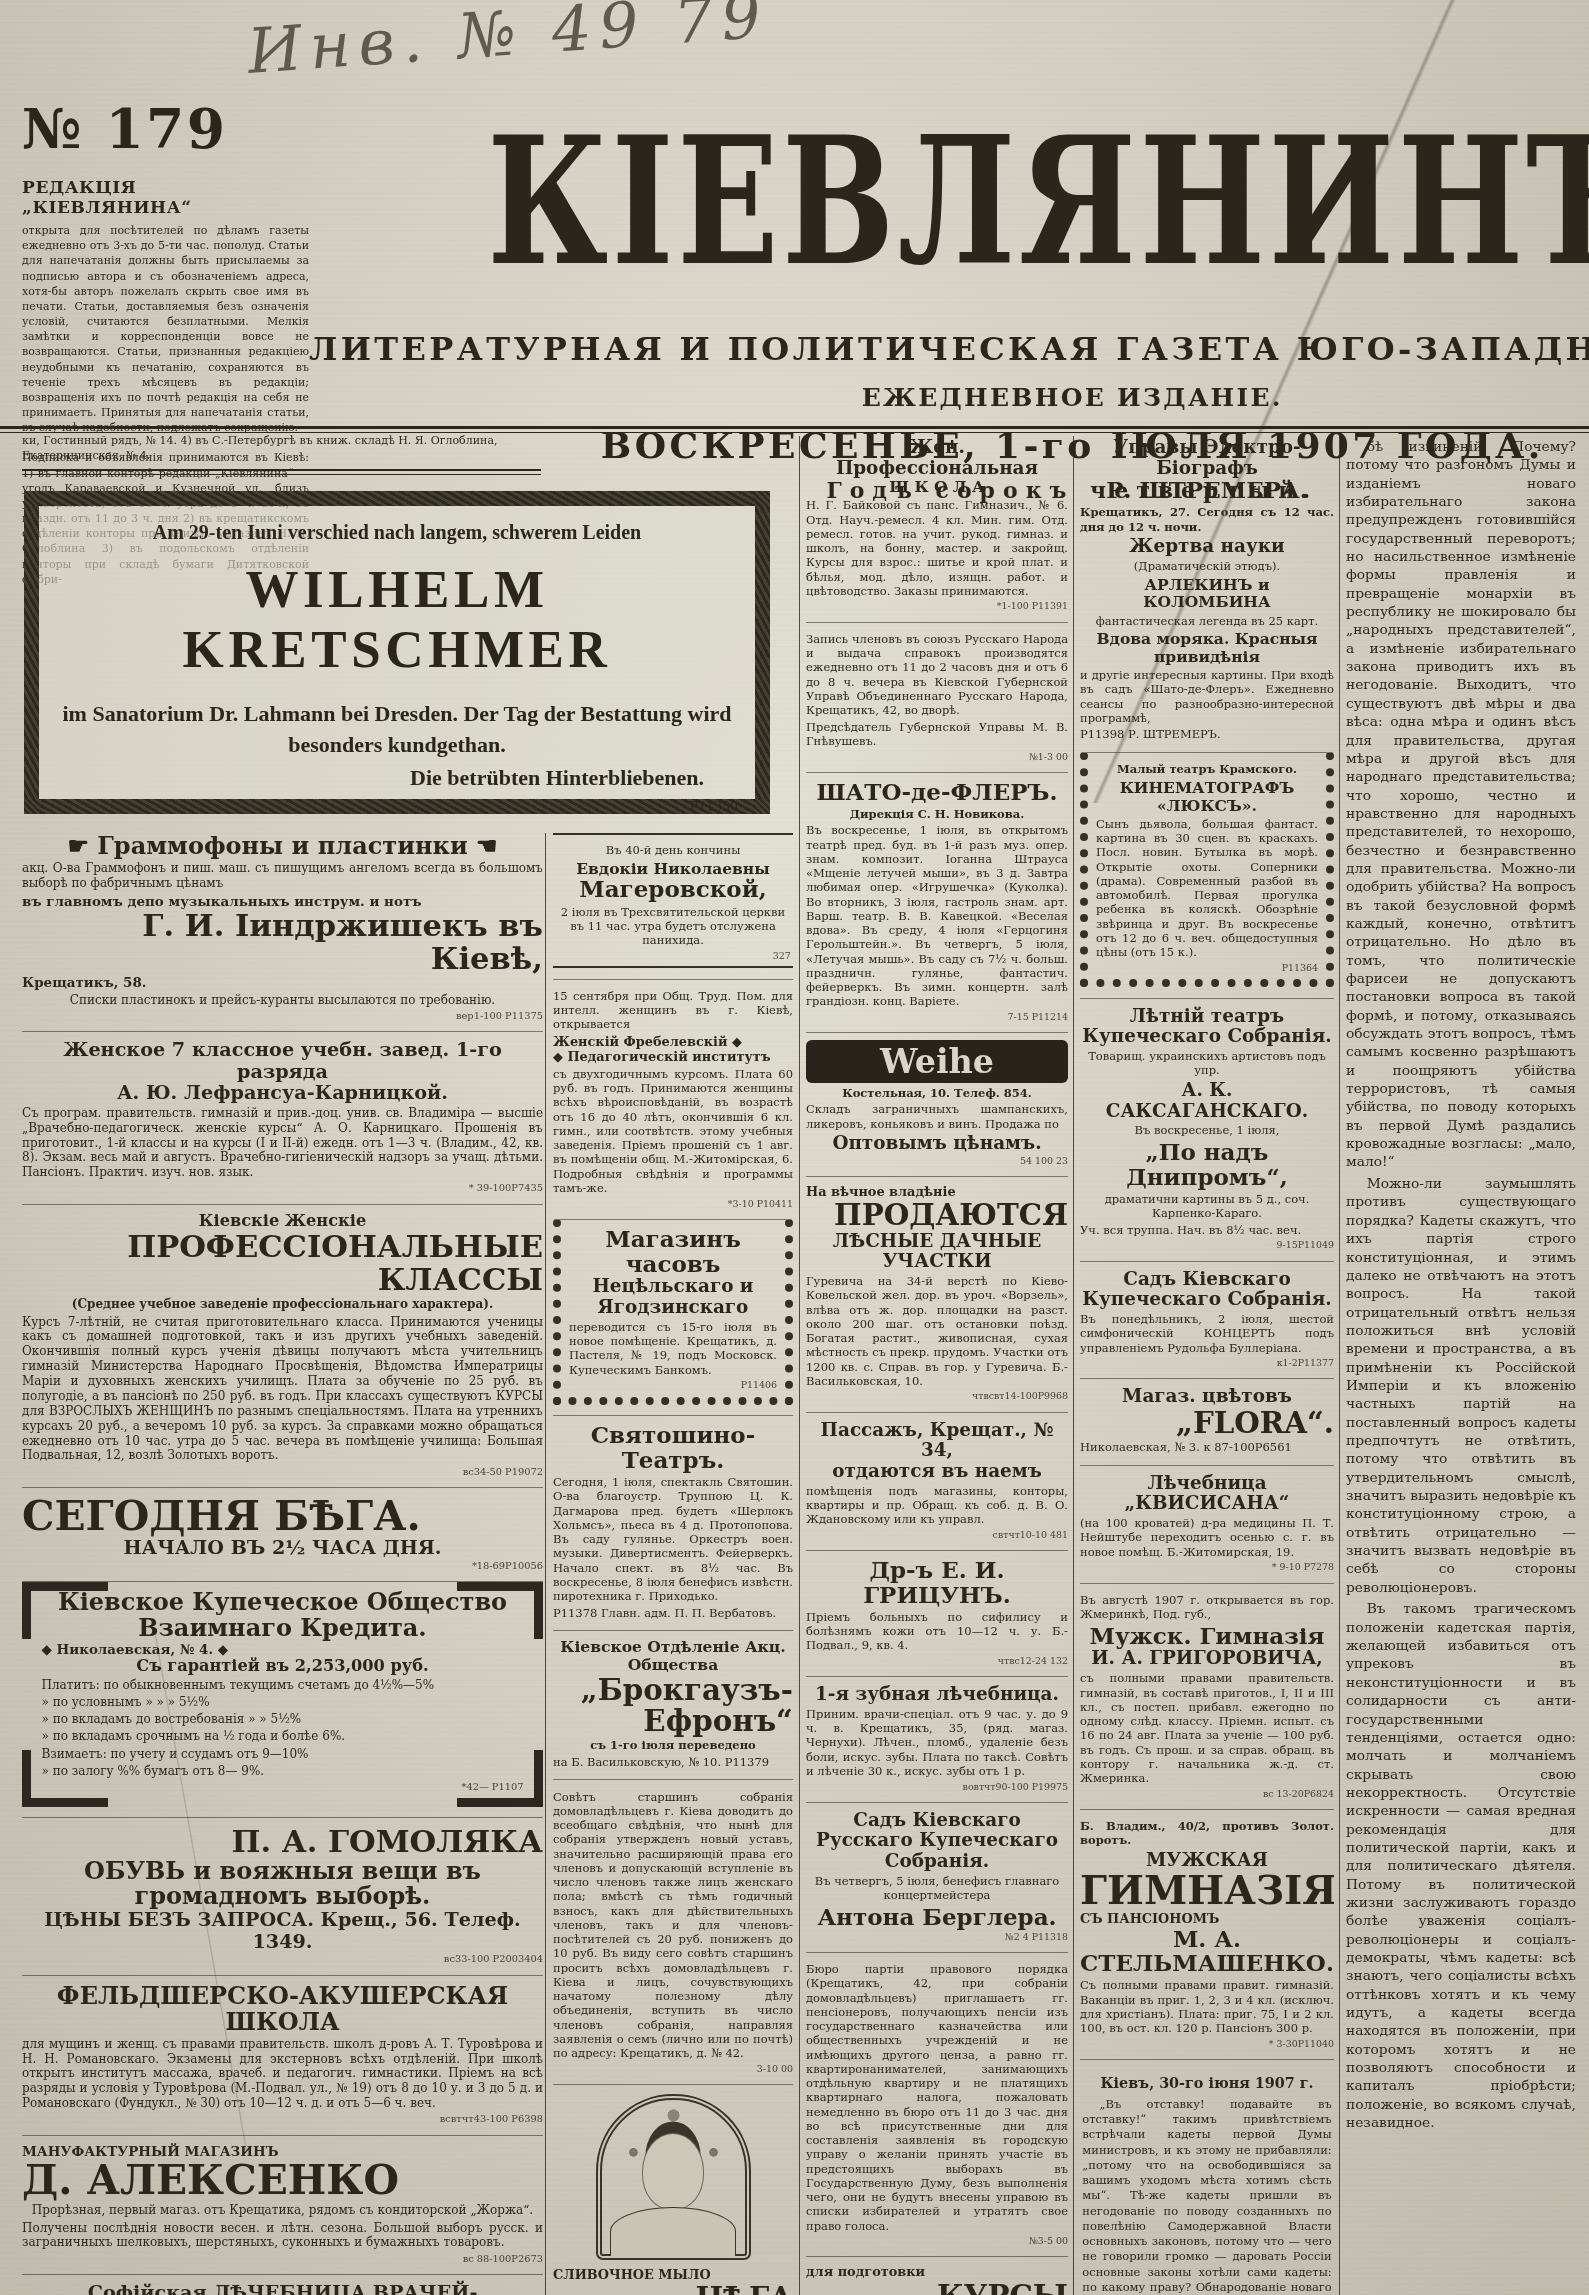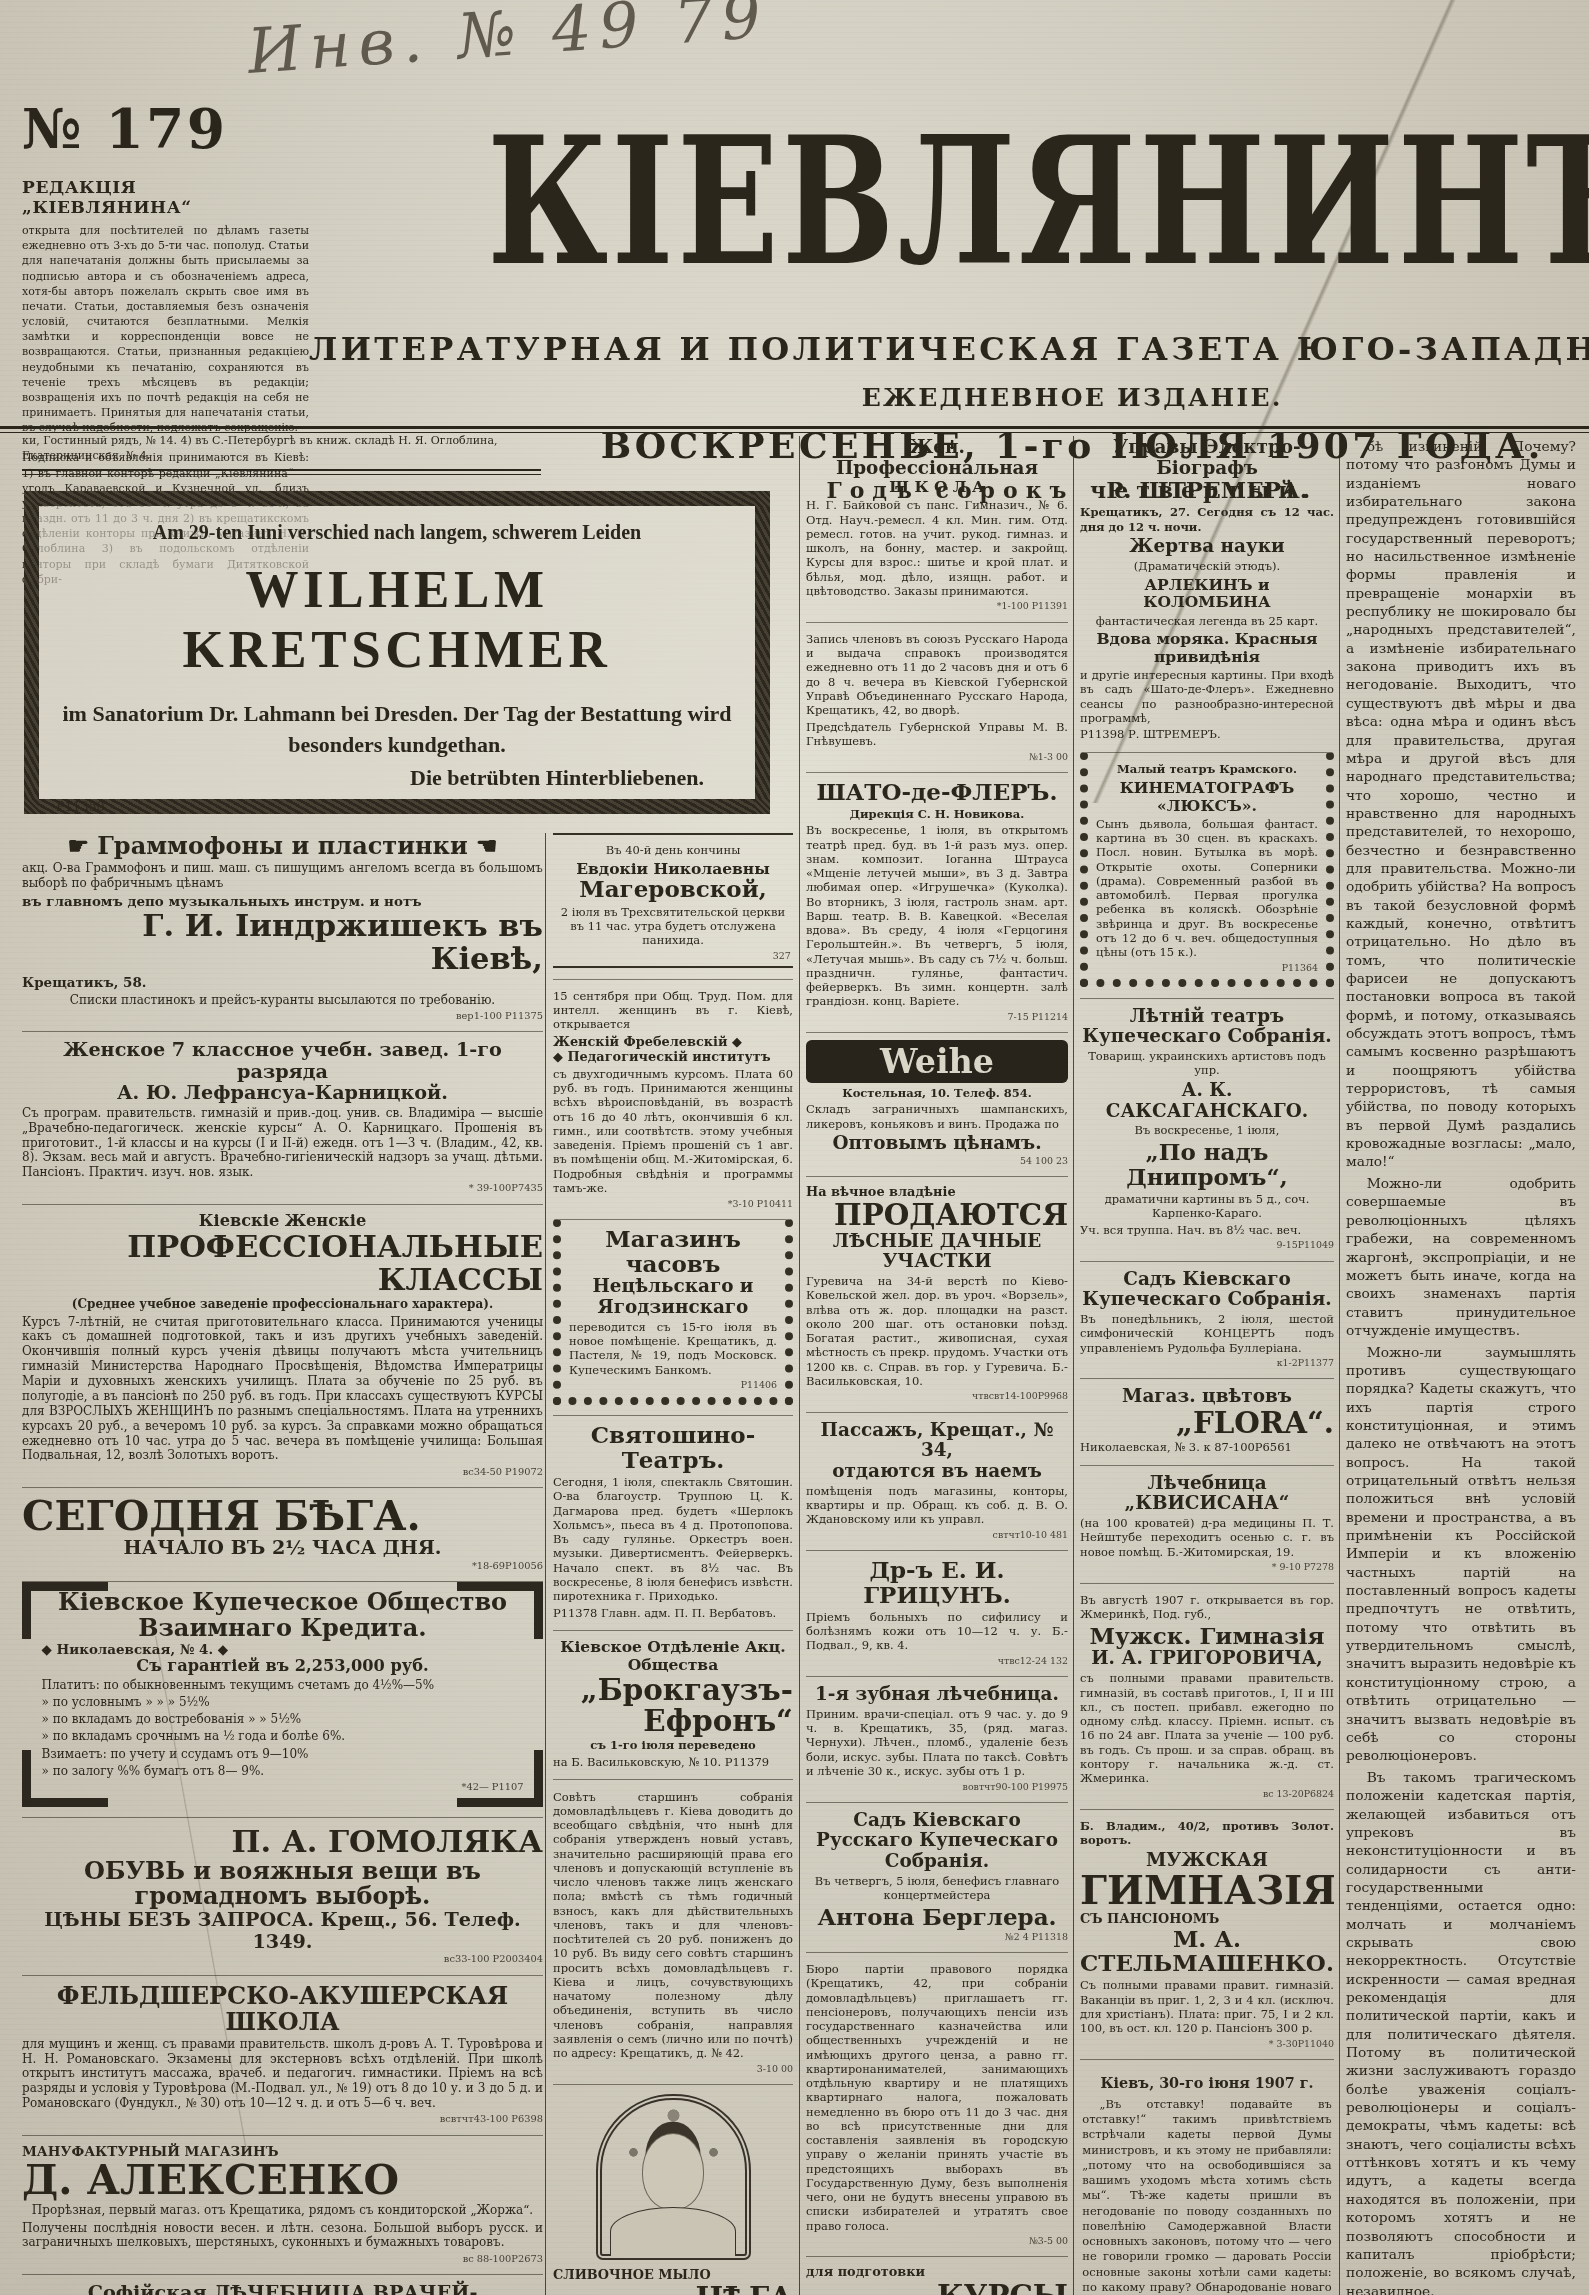--- a/index.html
+++ b/index.html
@@ -51,21 +51,21 @@
   .colA-top .minirule{margin-top:5.7px;height:5.2px;border-top:2.9px solid var(--ink);border-bottom:1.1px solid var(--ink);}
 
   .kretschmer{position:absolute;left:24px;top:491px;width:746px;height:323px;
     border:15px solid transparent;
     border-image:repeating-linear-gradient(45deg,#464032 0 4px,#2c2820 4px 8px) 26;
     background:rgba(222,218,206,.6);padding:15px 17px 5.7px;text-align:center;}
   .k1{font-family:"Liberation Serif",serif;font-size:20px;font-weight:bold;}
   .k2{font-family:"Liberation Serif",serif;font-size:53px;font-weight:bold;letter-spacing:4.6px;margin-top:15px;}
   .k3{font-family:"Liberation Serif",serif;font-size:22px;font-weight:bold;margin-top:20px;line-height:1.4;}
   .k4{font-family:"Liberation Serif",serif;font-size:22px;font-weight:bold;text-align:right;margin-top:4.6px;padding-right:34px;}
-  .k5{font-size:12.6px;text-align:left;margin-top:8px;opacity:.8;}
+  .k5{font-size:12.6px;text-align:right;margin-top:8px;opacity:.8;}
 
   .col{position:absolute;overflow:hidden;}
   #colA{left:22px;top:833px;width:521px;height:1462px;font-size:12px;}
   #col3{left:553px;top:833px;width:240px;height:1462px;font-size:11.5px;}
   #col4{left:806px;top:437px;width:262px;height:1858px;font-size:11.5px;}
   #col5{left:1080px;top:437px;width:254px;height:1858px;font-size:11.5px;}
   #col6{left:1346px;top:437px;width:230px;height:1858px;font-size:13.8px;}
 
   
   .ad{margin:0 0 10.3px;}
@@ -387,20 +387,19 @@
         <div class="s-ref">* 3-30Р11040</div>
       </article>
       <article class="ad f-rules">
         <div class="s-edh">Кіевъ, 30-го іюня 1907 г.</div>
         <div class="s-ed">„Въ отставку! подавайте въ отставку!“ такимъ привѣтствіемъ встрѣчали кадеты первой Думы министровъ, и къ этому не прибавляли: „потому что на освободившіяся за вашимъ уходомъ мѣста хотимъ сѣсть мы“. Тѣ-же кадеты пришли въ негодованіе по поводу созданныхъ по повелѣнію Самодержавной Власти основныхъ законовъ, потому что — чего не говорили громко — даровать Россіи основные законы хотѣли сами кадеты: по какому праву? Обнародованіе новаго избирательнаго закона, по толкованію тѣхъ-же кадетовъ, есть государственный переворотъ, coup d'état. Правительство не имѣло права издать новый избирательный законъ; правительство погрѣшило противъ основныхъ законовъ (отрицаемыхъ кадетами), и не находитъ се-</div>
       </article>
     </div>
   <div class="col" id="col6">
       <article class="ad">
         <div class="s-ed">бѣ извиненій. Почему? потому что разгономъ Думы и изданіемъ новаго избирательнаго закона предупрежденъ готовившійся государственный переворотъ; но насильственное измѣненіе формы правленія и превращеніе монархіи въ республику не шокировало бы „народныхъ представителей“, а измѣненіе избирательнаго закона приводитъ ихъ въ негодованіе. Выходитъ, что существуютъ двѣ мѣры и два вѣса: одна мѣра и одинъ вѣсъ для правительства, другая мѣра и другой вѣсъ для народнаго представительства; что хорошо, честно и нравственно для народныхъ представителей, то нехорошо, безчестно и безнравственно для правительства. Можно-ли одобрить убійства? На вопросъ въ такой безусловной формѣ каждый, конечно, отвѣтитъ отрицательно. Но дѣло въ томъ, что политическіе фарисеи не допускаютъ постановки вопроса въ такой формѣ, и потому, отказываясь обсуждать этотъ вопросъ, тѣмъ самымъ косвенно разрѣшаютъ и поощряютъ убійства террористовъ, тѣ самыя убійства, по поводу которыхъ въ первой Думѣ раздались кровожадные возгласы: „мало, мало!“</div>
-        <div class="s-ed">Можно-ли одобрить совершаемые въ революціонныхъ цѣляхъ грабежи, на современномъ жаргонѣ, экспропріаціи, и не можетъ быть иначе, когда на своихъ знаменахъ партія ставитъ принудительное отчужденіе имуществъ.</div>
         <div class="s-ed">Можно-ли заумышлять противъ существующаго порядка? Кадеты скажутъ, что ихъ партія строго конституціонная, и этимъ далеко не отвѣчаютъ на этотъ вопросъ. На такой отрицательный отвѣтъ нельзя положиться внѣ условій времени и пространства, а въ примѣненіи къ Россійской Имперіи и къ вложенію частныхъ партій на поставленный вопросъ кадеты предпочтутъ не отвѣтить, потому что отвѣтить въ утвердительномъ смыслѣ, значитъ выразить недовѣріе къ конституціонному строю, а отвѣтить отрицательно — значитъ вызвать недовѣріе въ себѣ со стороны революціонеровъ.</div>
         <div class="s-ed">Въ такомъ трагическомъ положеніи кадетская партія, желающей избавиться отъ упрековъ въ неконституціонности и въ солидарности съ анти-государственными тенденціями, остается одно: молчать и молчаніемъ скрывать свою некорректность. Отсутствіе искренности — самая вредная рекомендація для политической партіи, какъ и для политическаго дѣятеля. Потому въ политической жизни заслуживаютъ гораздо болѣе уваженія соціалъ-революціонеры и соціалъ-демократы, чѣмъ кадеты: всѣ знаютъ, чего соціалисты всѣхъ оттѣнковъ хотятъ и къ чему идутъ, а кадеты всегда находятся въ положеніи, при которомъ хотятъ и не позволяютъ способности и капиталъ пріобрѣсти; положеніе, во всякомъ случаѣ, незавидное.</div>
       </article>
     </div>
 
 </div>
 
 
 </body></html>

